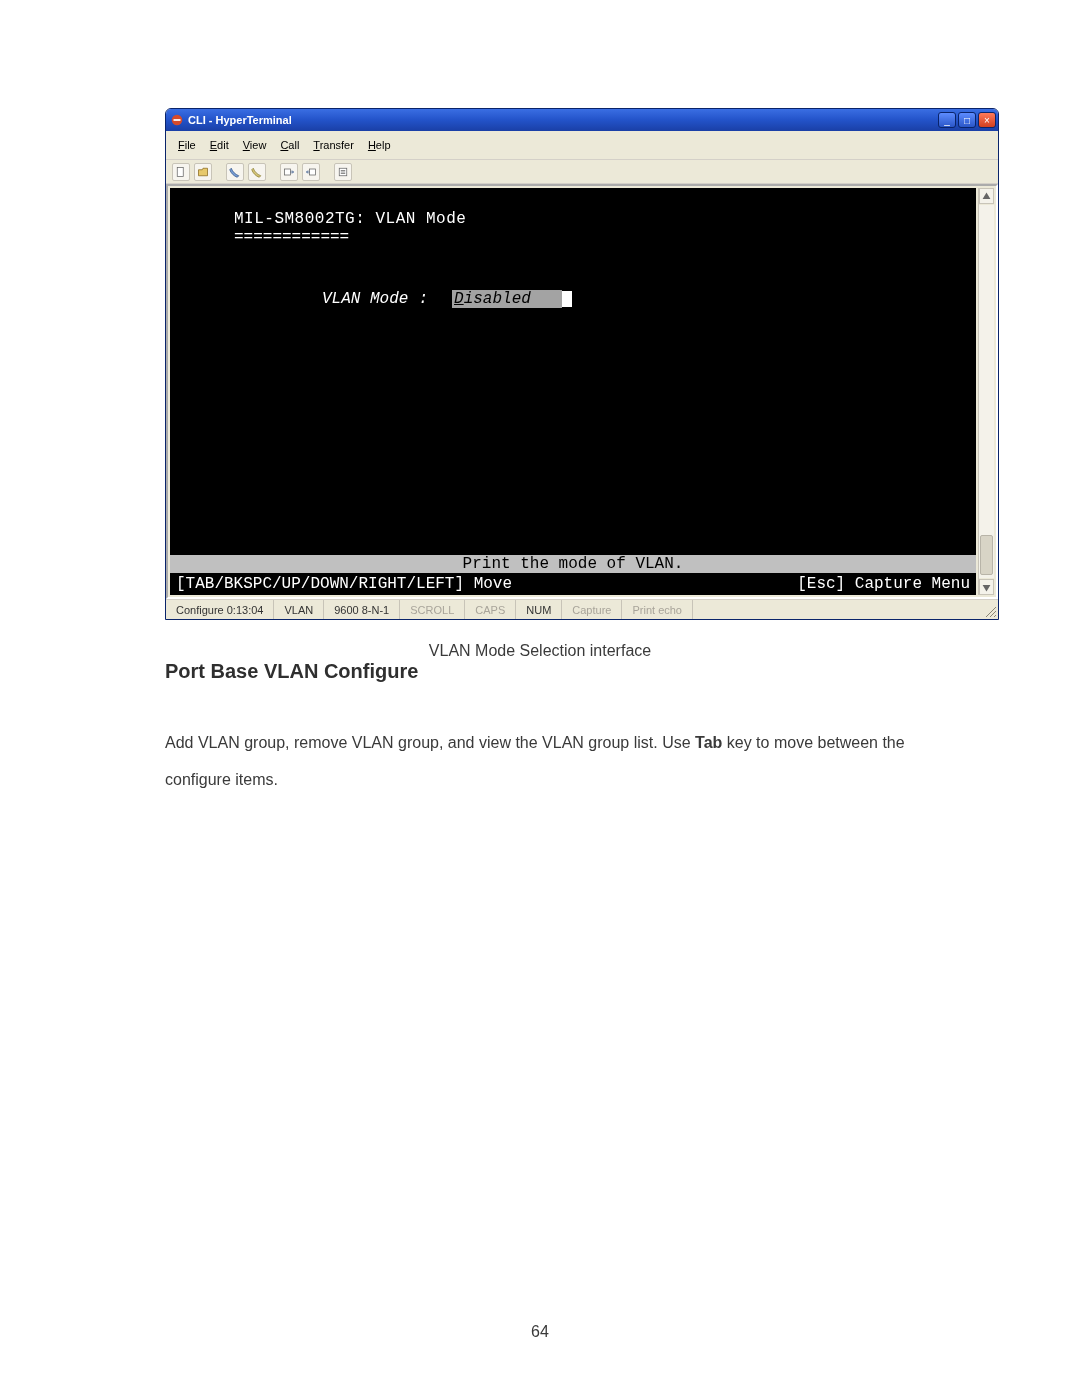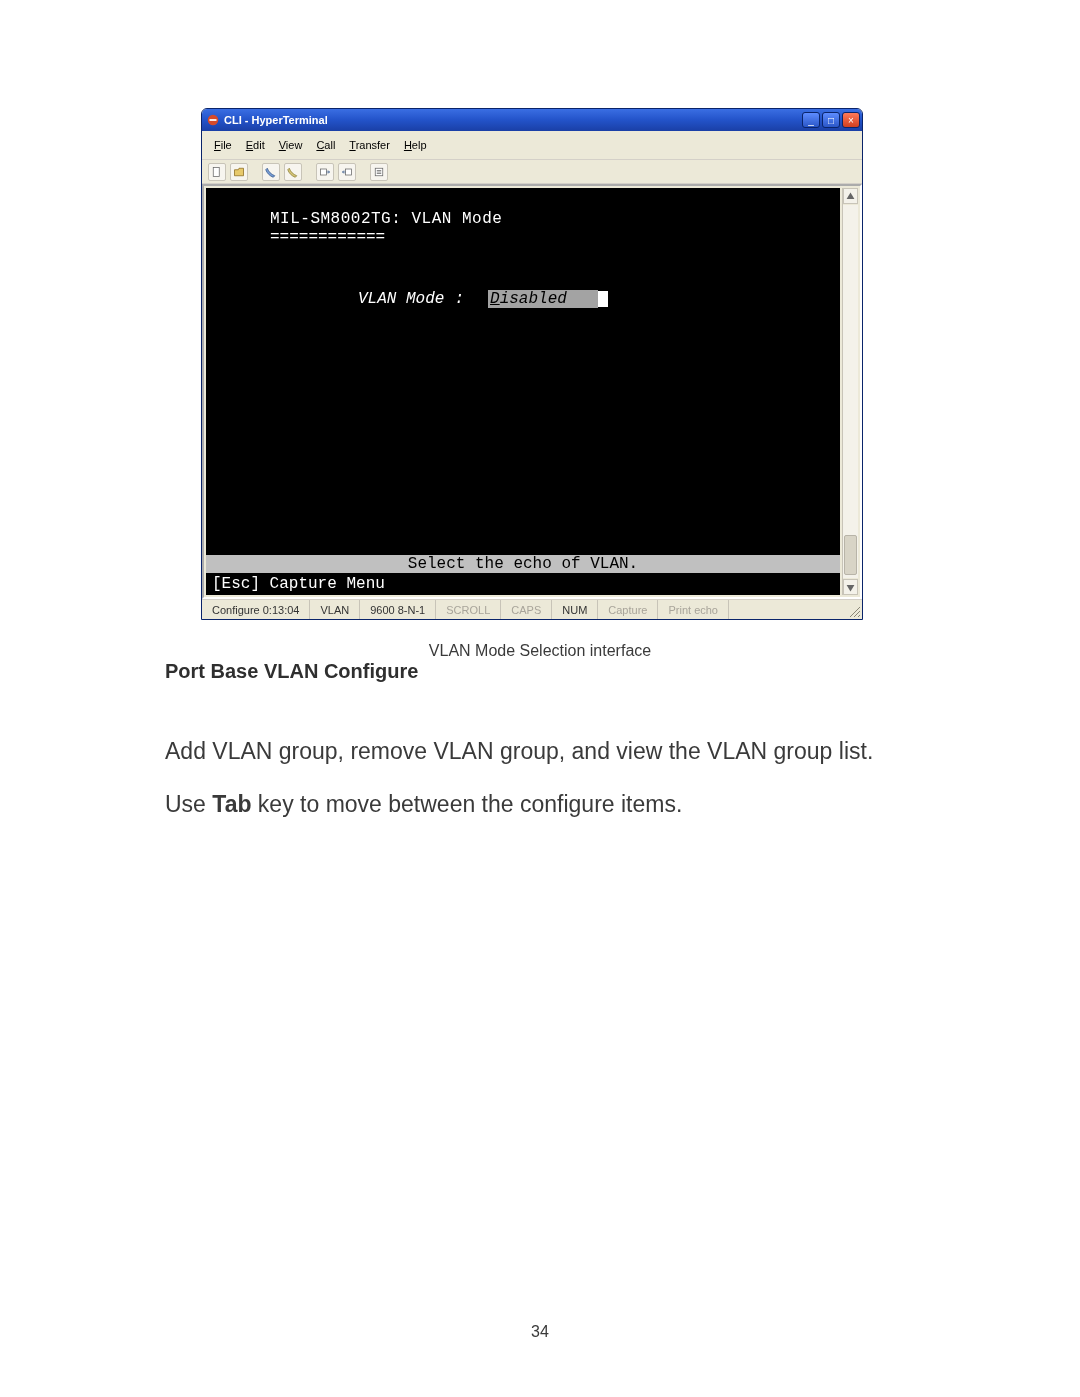--- a/index.html
+++ b/index.html
@@ -1,26 +1,25 @@
 <!DOCTYPE html>
 <html><head>
 <meta charset="utf-8">
 <style>
   * { box-sizing: border-box; margin: 0; padding: 0; }
   html, body { width: 1080px; height: 1397px; background: #ffffff; font-family: Arial, Helvetica, sans-serif; color: #222; }
   .page { position: relative; width: 1080px; height: 1397px; padding-top: 108px; }
   .shot-wrap { margin: 0 auto; width: 750px; }
   
   .window {
-    width: 662px;
+    width: 834px;
     border: 1px solid #0a246a;
     border-radius: 6px 6px 0 0;
     background: #ece9d8;
     box-shadow: 0 0 0 0 rgba(0,0,0,0);
-    margin-left: 36px;
   }
   .titlebar {
     height: 22px;
     background: linear-gradient(to bottom, #3a6ee3 0%, #2353c9 50%, #1a3fa6 100%);
     display: flex; align-items: center; justify-content: space-between;
     padding: 0 2px 0 4px;
     border-top-left-radius: 5px; border-top-right-radius: 5px;
   }
   .titlebar-left { display: flex; align-items: center; gap: 4px; }
   .titlebar-icon { width: 14px; height: 14px; }
@@ -106,21 +105,21 @@
   .caption {
     text-align:center; font-size: 16px; color:#3a3a3a; margin-top: 22px; font-family: Arial, Helvetica, sans-serif;
   }
   .section {
     width: 750px; margin: 0 auto;
   }
   .heading {
     font-size: 20px; font-weight:700; color:#2f2f2f; font-family: Arial, Helvetica, sans-serif;
   }
   .body-text {
-    font-size: 23px; color:#3a3a3a; margin-top: 42px; line-height: 2.3; font-family: Arial, Helvetica, sans-serif;
+    font-size: 16px; color:#3a3a3a; margin-top: 42px; line-height: 2.3; font-family: Arial, Helvetica, sans-serif;
   }
   .body-text b { font-weight:700; }
   .pagenum {
     position:absolute; left:0; right:0; bottom: 56px; text-align:center; font-size: 16px; color:#3a3a3a;
   }
 </style>
 </head>
 <body>
 
 <div class="page">
@@ -215,22 +214,23 @@
             </div>
             <div class="row-vlan">
               <span class="lbl">VLAN Mode</span>
               <span class="colon">:</span>
               <span style="width:14px;display:inline-block;"></span>
               <span class="valbox">
                 <span class="d">D</span><span>isabled</span>
               </span>
               <span class="cursor"></span>
             </div>
-            <div class="bottom-bar">Select the echo of VLAN.</div>
+            <div class="bottom-bar">Print the mode of VLAN.</div>
             <div class="hint-row">
+              <span>[TAB/BKSPC/UP/DOWN/RIGHT/LEFT] Move</span>
               <span>[Esc] Capture Menu</span>
             </div>
           </div>
           <div class="vscroll">
             <div class="arrow">
                 <svg viewBox="0 0 10 10">
                   <path d="M5 2L2 7h6z" fill="#666"></path>
                 </svg>
               </div>
             <div class="track"></div>
@@ -264,14 +264,14 @@
     <div class="caption">VLAN Mode Selection interface</div>
   </div>
 
   <div class="section">
     <h3 class="heading">Port Base VLAN Configure</h3>
     <p class="body-text">
       <span>Add VLAN group, remove VLAN group, and view the VLAN group list. Use </span><b>Tab</b><span> key to move between the configure items.</span>
     </p>
   </div>
 
-  <div class="pagenum">34</div>
+  <div class="pagenum">64</div>
 </div>
 
 </body></html>

